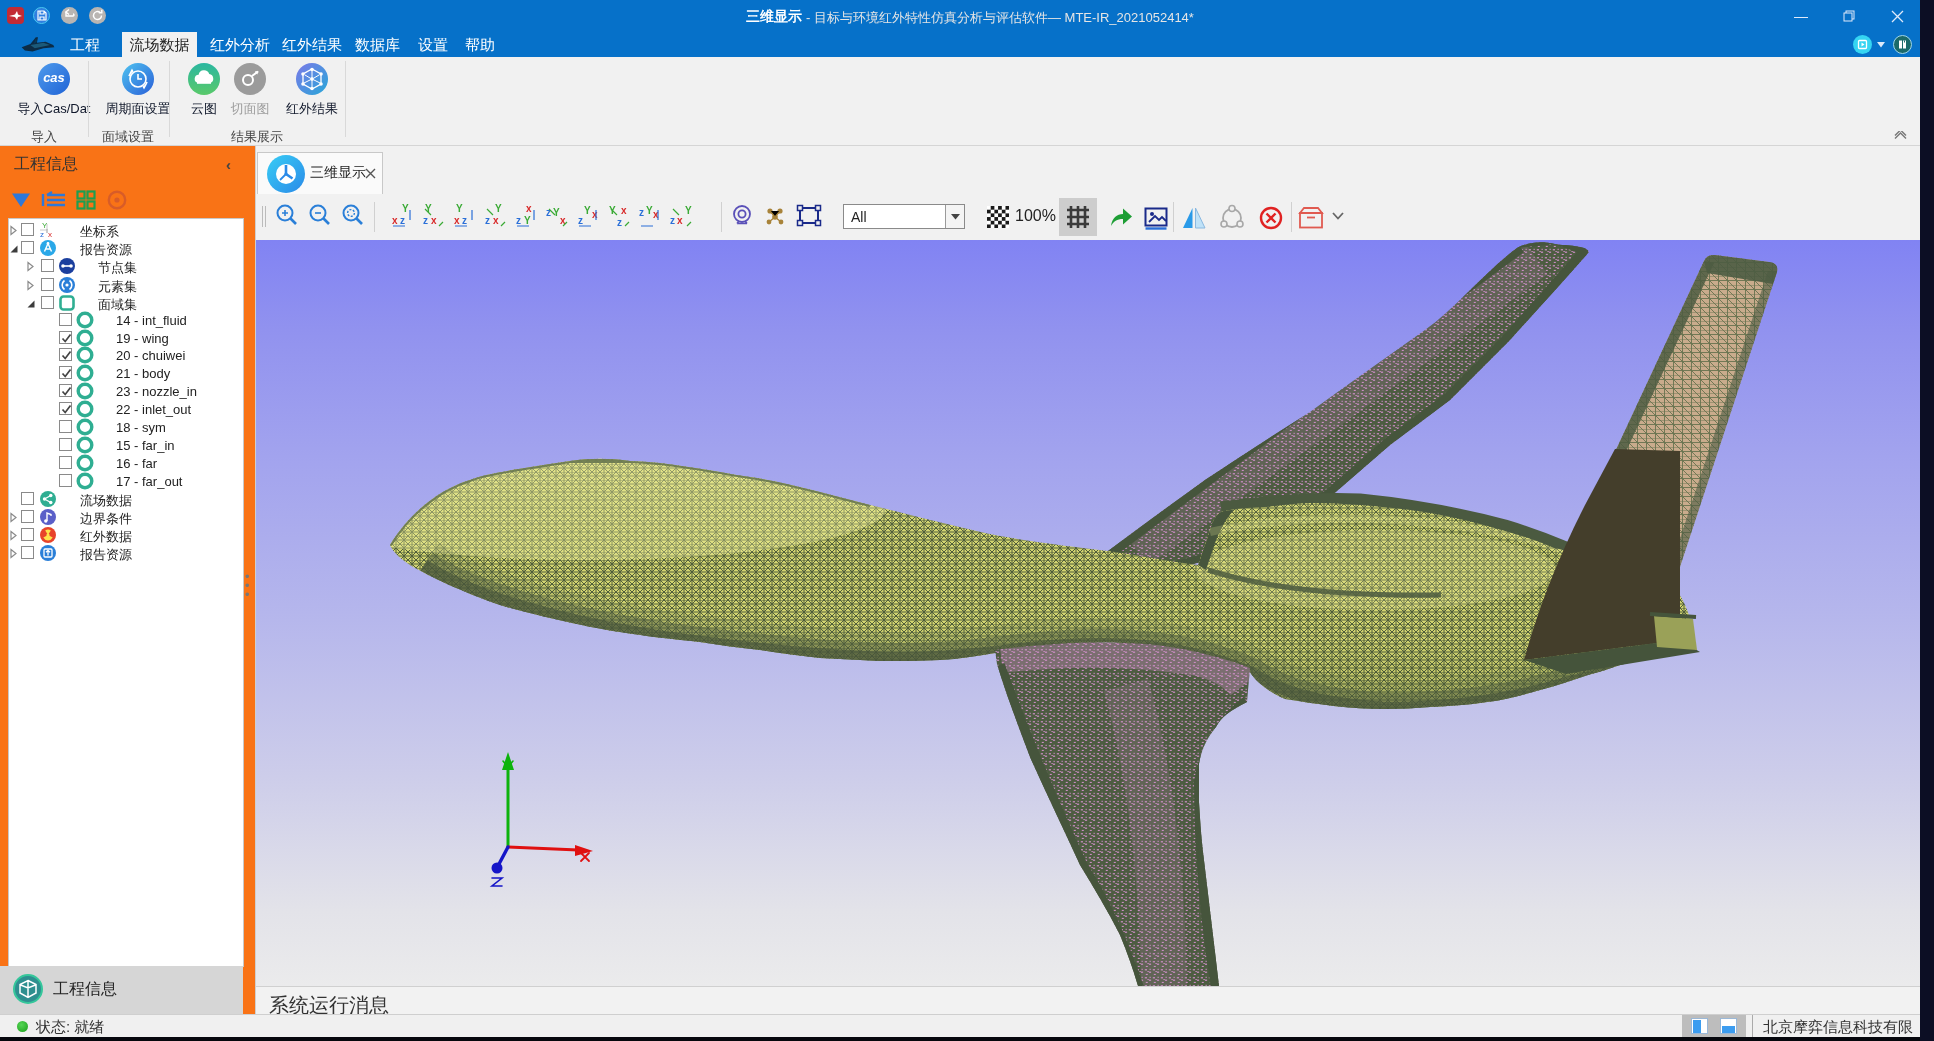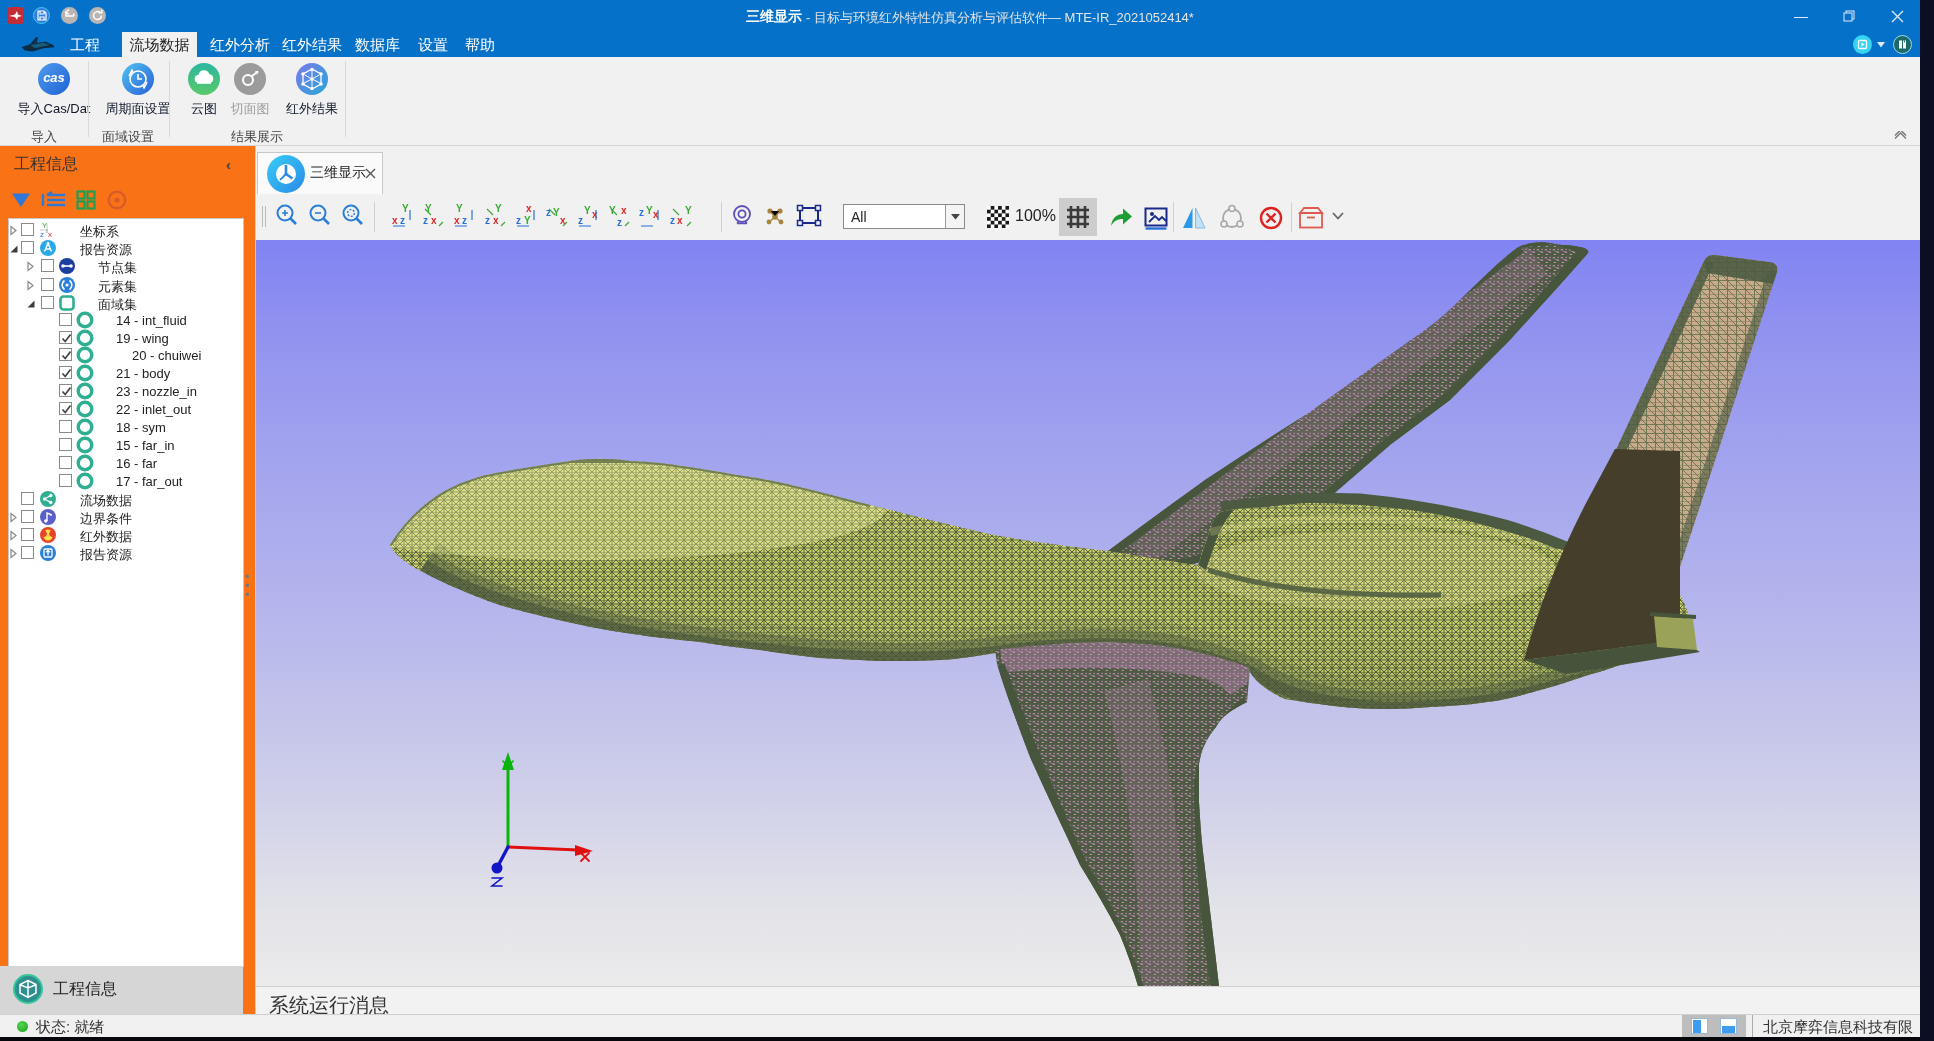--- a/index.html
+++ b/index.html
@@ -255,21 +255,21 @@
             </svg></span>
           <span style="position:absolute;left:107px;top:2px;">19 - wing</span>
         </div>
       <div class="trow" style="top:127px;width:234px;">
           <span class="cb" style="left:50px;"><svg width="13" height="13" viewBox="0 0 13 13">
               <path d="M2.5 6.5 L5.2 9.5 L10.5 2.5" fill="none" stroke="#444" stroke-width="1.7"></path>
             </svg></span>
           <span style="position:absolute;left:67px;top:0px;"><svg width="18" height="18" viewBox="0 0 18 18">
               <circle cx="9" cy="9" r="6.8" fill="#fff" stroke="#2fae92" stroke-width="3.4"></circle>
             </svg></span>
-          <span style="position:absolute;left:107px;top:2px;margin-left:16px;">20 - chuiwei</span>
+          <span style="position:absolute;left:107px;top:2px;">20 - chuiwei</span>
         </div>
       <div class="trow" style="top:145px;width:234px;">
           <span class="cb" style="left:50px;"><svg width="13" height="13" viewBox="0 0 13 13">
               <path d="M2.5 6.5 L5.2 9.5 L10.5 2.5" fill="none" stroke="#444" stroke-width="1.7"></path>
             </svg></span>
           <span style="position:absolute;left:67px;top:0px;"><svg width="18" height="18" viewBox="0 0 18 18">
               <circle cx="9" cy="9" r="6.8" fill="#fff" stroke="#2fae92" stroke-width="3.4"></circle>
             </svg></span>
           <span style="position:absolute;left:107px;top:2px;">21 - body</span>
         </div>

